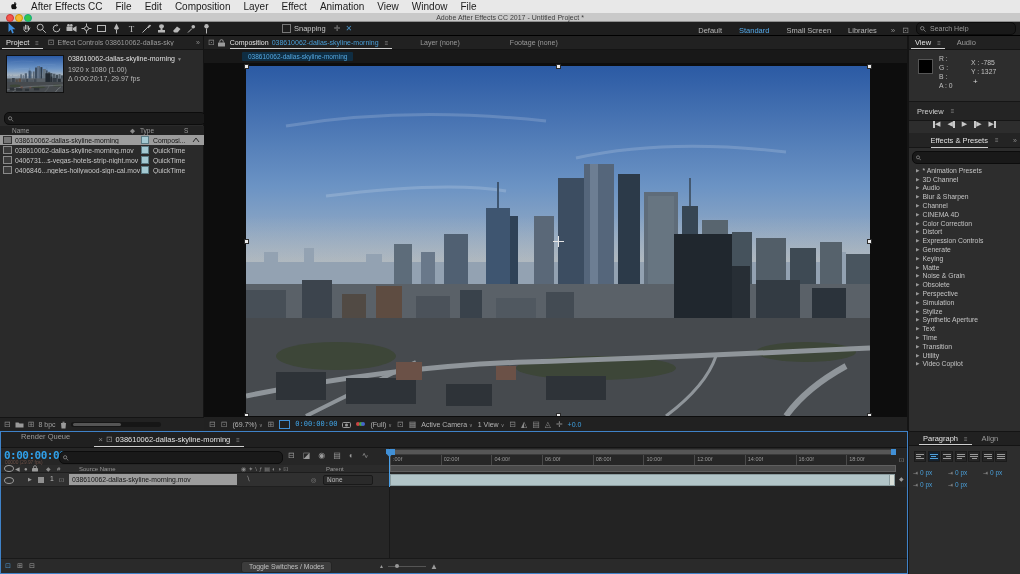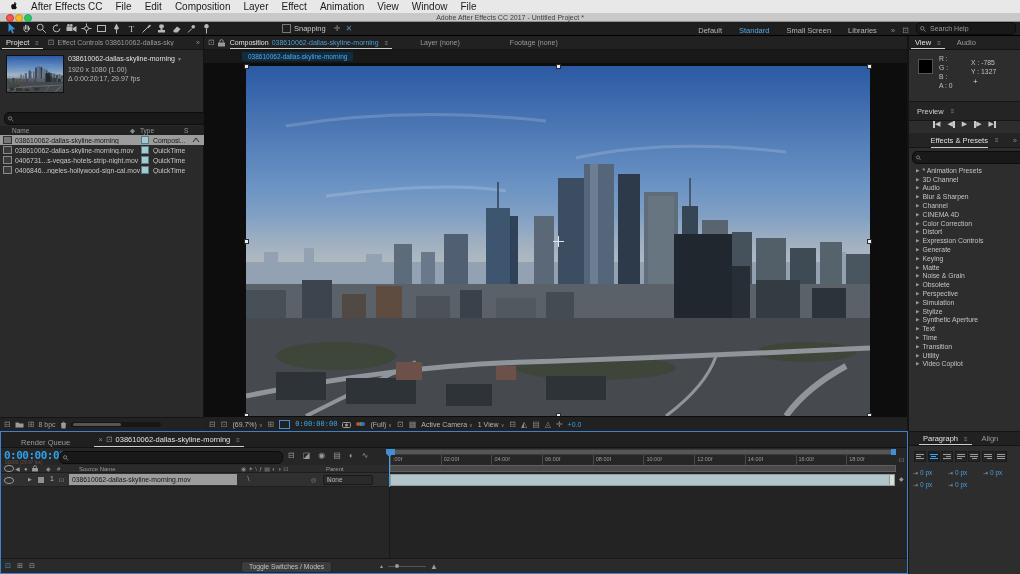--- a/index.html
+++ b/index.html
@@ -84,21 +84,21 @@
   #fx-head{top:97px;height:15px;background:#242424;border-bottom:1px solid #161616;display:flex;align-items:center;justify-content:center;font-size:7.5px;color:#e0e0e0;gap:4px;position:absolute;box-sizing:border-box;}
   #fx-head .ul{position:relative;}
   #fx-head .ul::after{content:"";position:absolute;left:0;right:0;bottom:-3px;height:1px;background:#cfcfcf;}
   #fx-search{top:115px;left:3px;width:104px;height:11px;}
   #fx-list{top:130px;}
   .fxrow{display:flex;align-items:center;height:8.8px;font-size:6.8px;color:#c4c4c4;padding-left:7px;gap:3px;}
   .tw{font-size:4.5px;color:#9a9a9a;}
 
   
   #timeline{left:0;top:431px;width:908px;height:143px;background:#262626;border:1px solid #3f82c8;box-sizing:border-box;}
-  #tl-tabs{position:absolute;left:0;top:0;right:0;height:16px;background:#202020;display:flex;align-items:flex-end;font-size:7.5px;color:#9a9a9a;border-bottom:1px solid #141414;box-sizing:border-box;}
+  #tl-tabs{position:absolute;left:0;top:0;right:0;height:16px;background:#202020;display:flex;align-items:flex-start;font-size:7.5px;color:#9a9a9a;border-bottom:1px solid #141414;box-sizing:border-box;}
   #tl-tc{position:absolute;left:3px;top:17px;font-family:"DejaVu Sans Mono",monospace;font-size:11px;font-weight:bold;color:#2f9fe8;letter-spacing:-0.5px;}
   #tl-tc-sub{position:absolute;left:4px;top:28px;font-size:4.8px;color:#6b4f46;}
   #tl-search{left:58px;top:19px;width:216px;height:11px;}
   #tl-icons{position:absolute;left:287px;top:19px;display:flex;gap:8px;font-size:8px;color:#9a9a9a;}
   #tl-colhead{position:absolute;left:0;top:33px;width:388px;height:8px;background:#2b2b2b;font-size:6px;color:#9a9a9a;border-bottom:1px solid #1d1d1d;box-sizing:border-box;}
   #tl-colhead span{position:absolute;top:0;line-height:8px;}
   #tl-layer{position:absolute;left:0;top:41px;width:388px;height:14px;background:#303030;border-bottom:1px solid #1f1f1f;box-sizing:border-box;font-size:6.8px;color:#bbb;}
   #tl-layer span{position:absolute;}
   .eye{display:inline-block;width:8px;height:5px;border:1px solid #9a9a9a;border-radius:50%;}
   #layer-name{left:68px;top:1px;width:168px;height:11px;background:#9c9c9c;color:#151515;line-height:11px;padding:0 3px;overflow:hidden;white-space:nowrap;box-sizing:border-box;}

